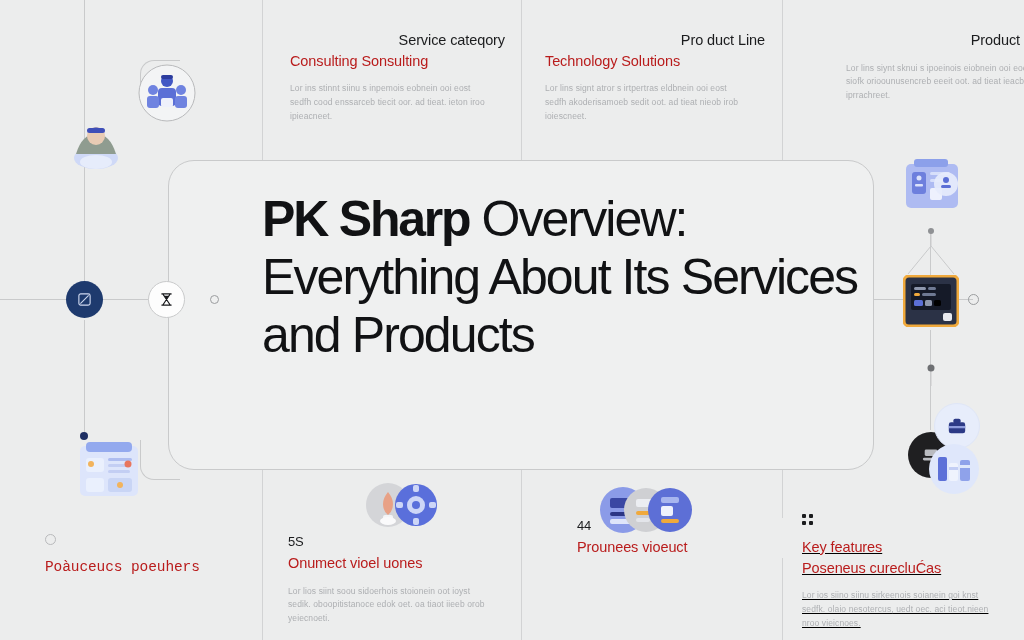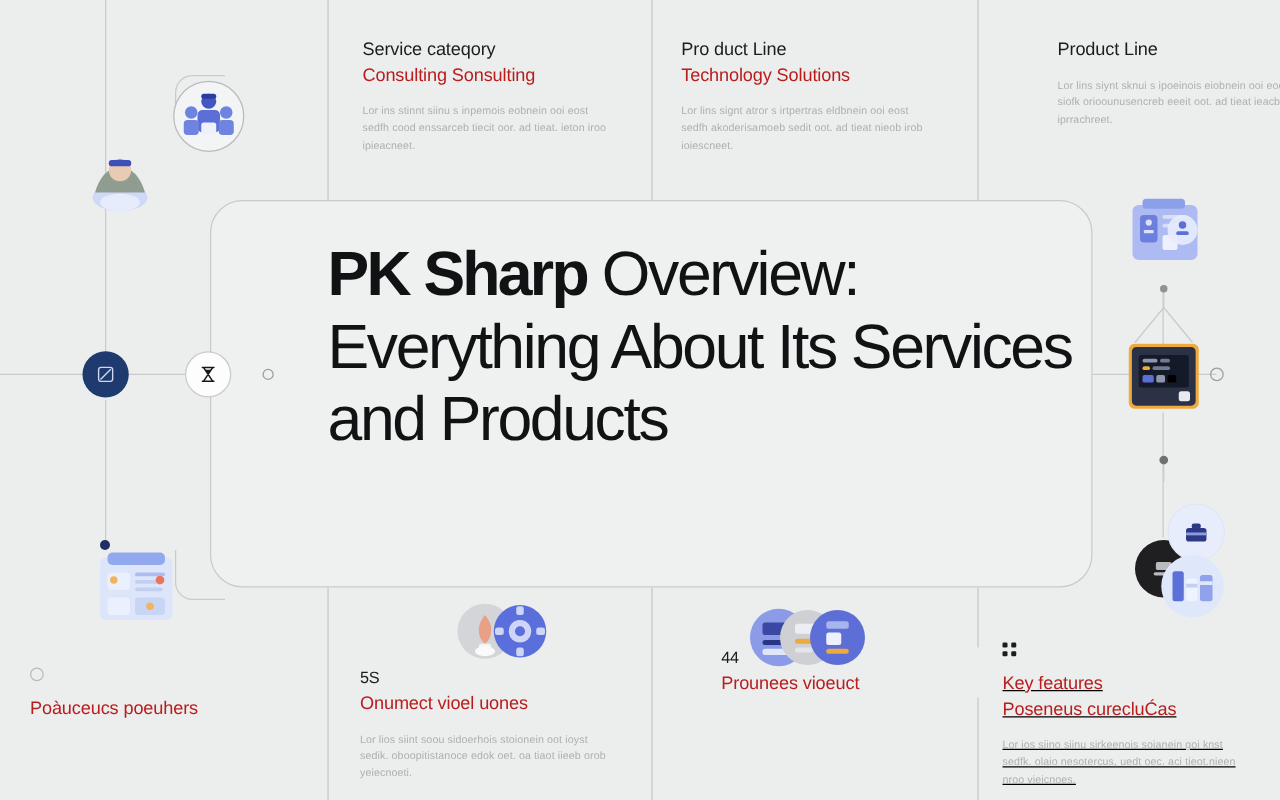--- a/index.html
+++ b/index.html
@@ -35,20 +35,21 @@
     position: absolute;
     width: 1px;
     background: #d2d3d4;
   }
   .card-kicker {
     font-size: 14.5px;
     line-height: 1.42;
     color: #1b1c1e;
     letter-spacing: -0.1px;
     font-weight: 400;
+    text-align: right;
   }
   .card-title {
     font-size: 14.5px;
     line-height: 1.42;
     color: #b91c1c;
     letter-spacing: -0.1px;
     font-weight: 400;
   }
   .card-body {
     margin-top: 11px;
@@ -179,21 +180,21 @@
 
   <div class="card" style="left:826px; top:30px; width:205px;margin-left:20px;">
     <div class="card-kicker">Product Line</div>
     <div class="card-body">Lor lins siynt sknui s ipoeinois eiobnein ooi eoor siofk orioounusencreb eeeit oot. ad tieat ieacb iroo iprrachreet.</div>
   </div>
 
   <div class="card-sep" style="left:262px; top:470px; height:170px;"></div>
   <div class="card-sep" style="left:521px; top:470px; height:170px;"></div>
   <div class="card-sep" style="left:782px; top:470px; height:170px;"></div>
 
-  <div class="card" style="left:24px; top:534px; width:215px;">
+  <div class="card" style="left:45px; top:534px; width:215px;font-family:Liberation Mono, monospace;">
     <div class="ring" style="position:relative; left:0; top:0; width:11px; height:11px; display:inline-block; margin-bottom:7px;"></div>
     <div class="card-title">Poàuceucs poeuhers</div>
   </div>
 
   <div class="card" style="left:288px; top:534px; width:215px;">
     <div class="card-num">5S</div>
     <div class="card-title">Onumect vioel uones</div>
     <div class="card-body">Lor lios siint soou sidoerhois stoionein oot ioyst sedik. oboopitistanoce edok oet. oa tiaot iieeb orob yeiecnoeti.</div>
   </div>
 

